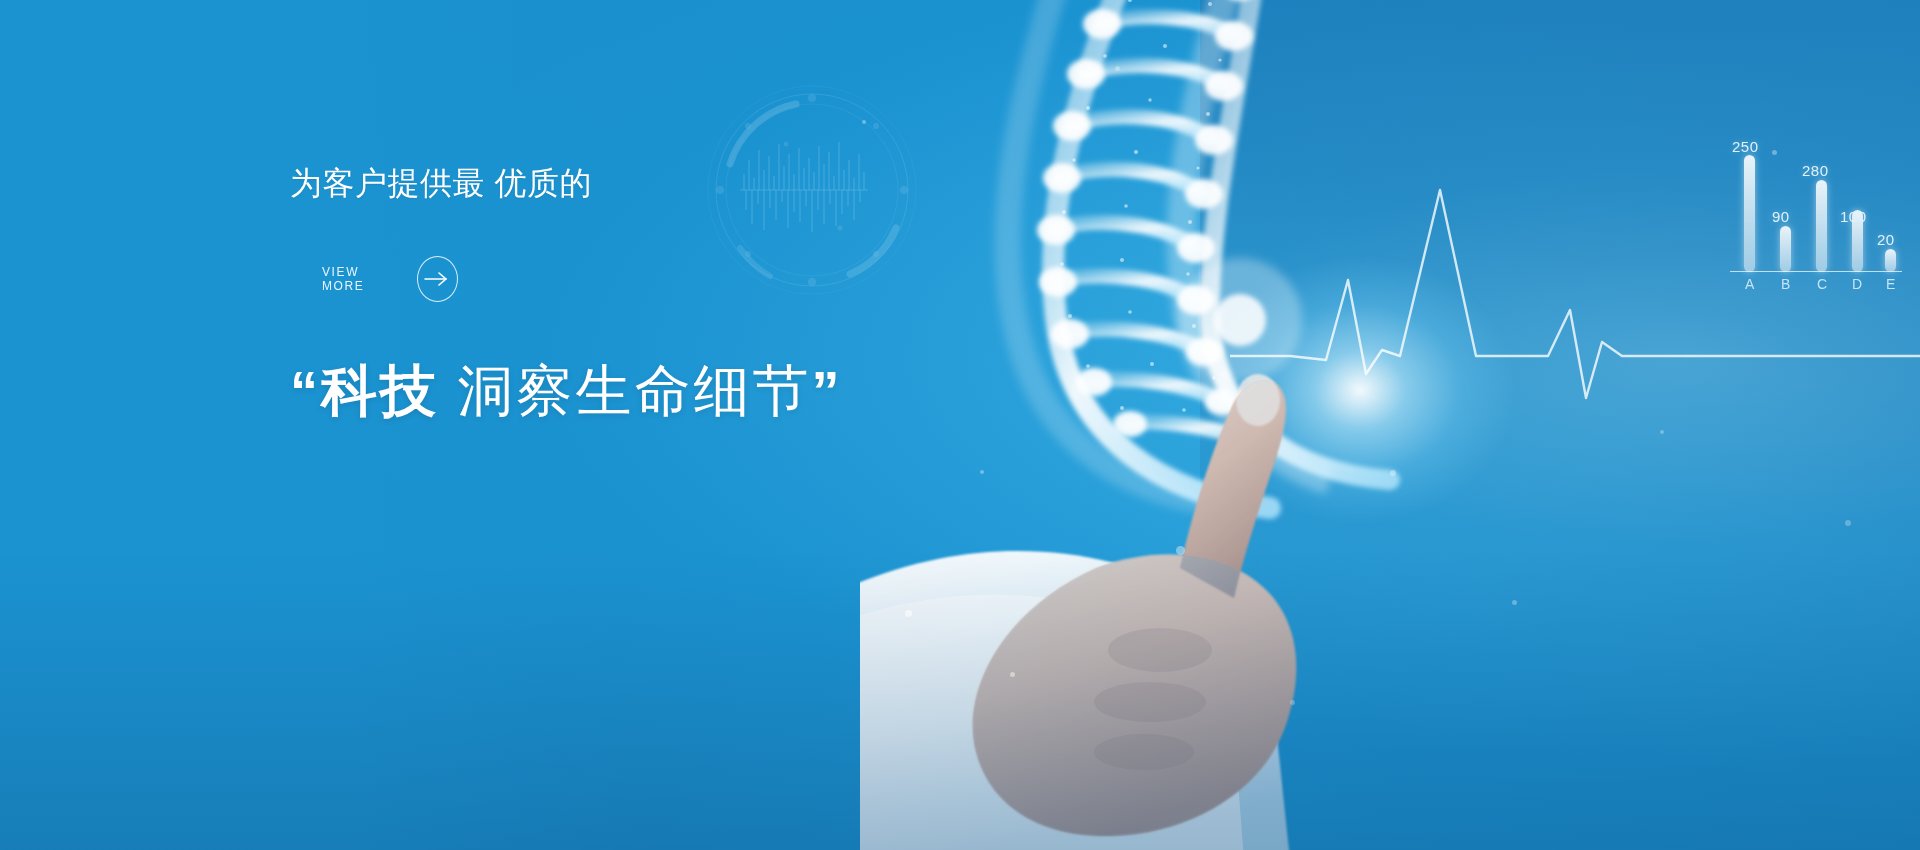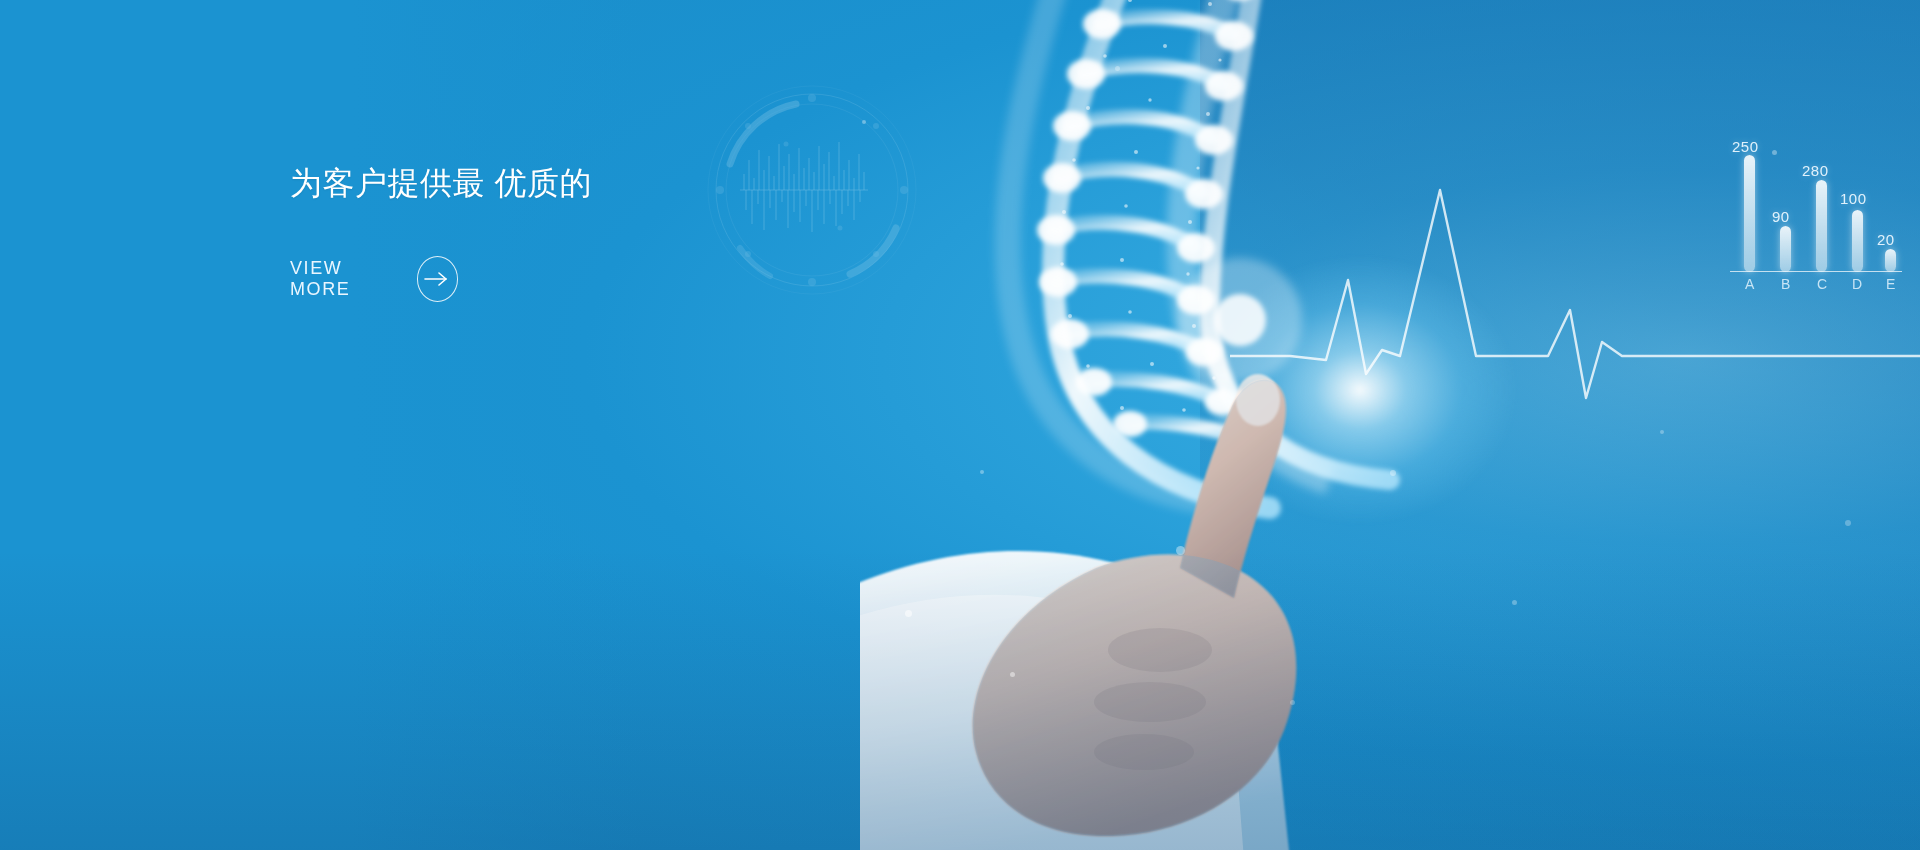--- a/index.html
+++ b/index.html
@@ -93,21 +93,21 @@
     letter-spacing:4px; white-space:nowrap;
     text-shadow:0 2px 5px rgba(0,0,0,.10);
   }
   .headline .sep{ margin:0 14px; }
 
   .viewmore{
     margin-top:50px; display:flex; align-items:center; gap:20px;
     width:168px; cursor:pointer;
   }
   .viewmore-label{
-    color:#eaf6ff; font-size:18px; letter-spacing:1.6px; font-weight:400;
+    color:#eaf6ff; font-size:12px; letter-spacing:1.6px; font-weight:400;margin-left:32px;
   }
   .viewmore-circle{
     width:46px; height:46px; border:1px solid rgba(255,255,255,.85);
     border-radius:50%; display:flex; align-items:center; justify-content:center;
   }
 
   .quote{
     margin-top:58px;
     color:#ffffff; font-size:56px; line-height:1.1; letter-spacing:3px;
     font-weight:400; white-space:nowrap;
@@ -349,21 +349,21 @@
 
       <div class="chart-bar" style="left:14px;  height:117px;"></div>
       <div class="chart-bar" style="left:50px;  height:46px;"></div>
       <div class="chart-bar" style="left:86px;  height:92px;"></div>
       <div class="chart-bar" style="left:122px; height:62px;"></div>
       <div class="chart-bar" style="left:155px; height:23px;"></div>
 
       <div class="chart-val" style="left:2px;   top:-12px;">250</div>
       <div class="chart-val" style="left:42px;  top:58px;">90</div>
       <div class="chart-val" style="left:72px;  top:12px;">280</div>
-      <div class="chart-val" style="left:110px; top:40px;">100</div>
+      <div class="chart-val" style="left:110px; top:58px;">100</div>
       <div class="chart-val" style="left:147px; top:81px;">20</div>
 
       <div class="chart-cats">
         <div class="chart-cat" style="left:15px;">A</div>
         <div class="chart-cat" style="left:51px;">B</div>
         <div class="chart-cat" style="left:87px;">C</div>
         <div class="chart-cat" style="left:122px;">D</div>
         <div class="chart-cat" style="left:156px;">E</div>
       </div>
     </div>
@@ -392,15 +392,18 @@
     <div class="viewmore">
       <span class="viewmore-label">VIEW MORE</span>
       <span class="viewmore-circle">
         <svg width="26" height="14" viewBox="0 0 26 14">
           <line x1="1" y1="7" x2="22" y2="7" stroke="#ffffff" stroke-width="1.6" stroke-linecap="round"></line>
           <polyline points="15,1 22,7 15,13" fill="none" stroke="#ffffff" stroke-width="1.6" stroke-linecap="round" stroke-linejoin="round"></polyline>
         </svg>
       </span>
     </div>
 
+    <div class="quote">
+      <span class="qmark">“</span><span class="strong">科技</span><span> 洞察生命细节</span><span class="qmark">”</span>
+    </div>
 
   </div>
 </div>
 
 </body></html>

